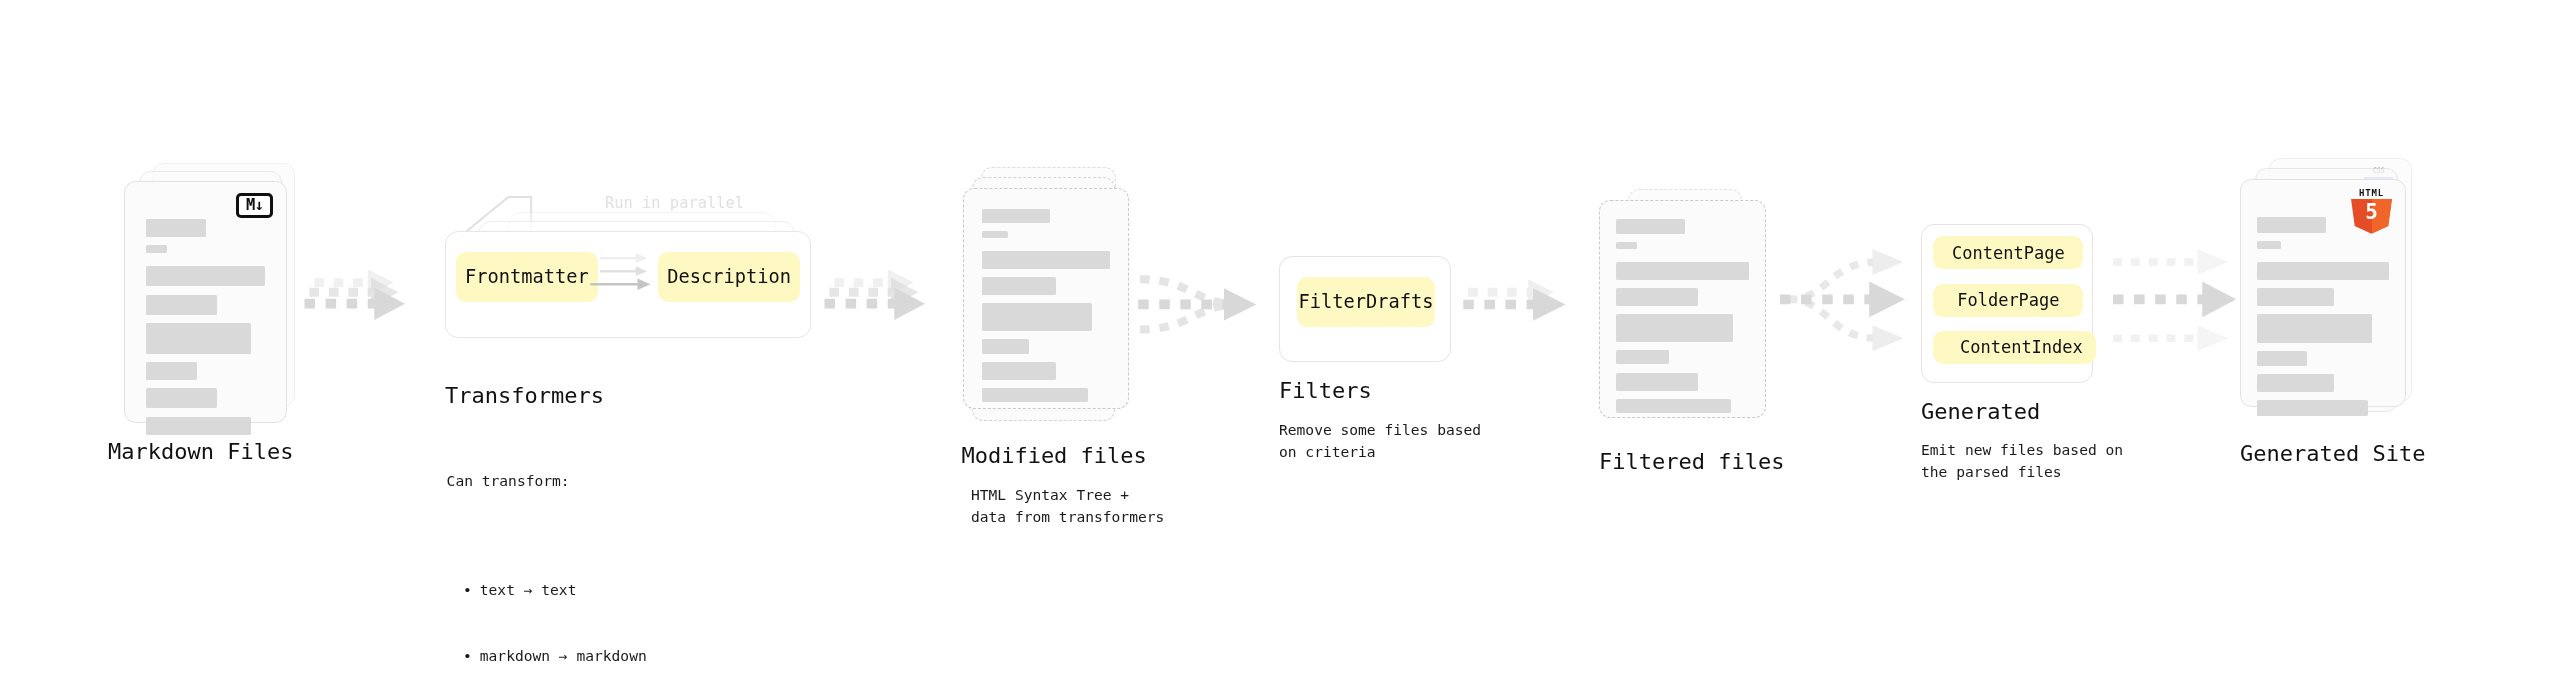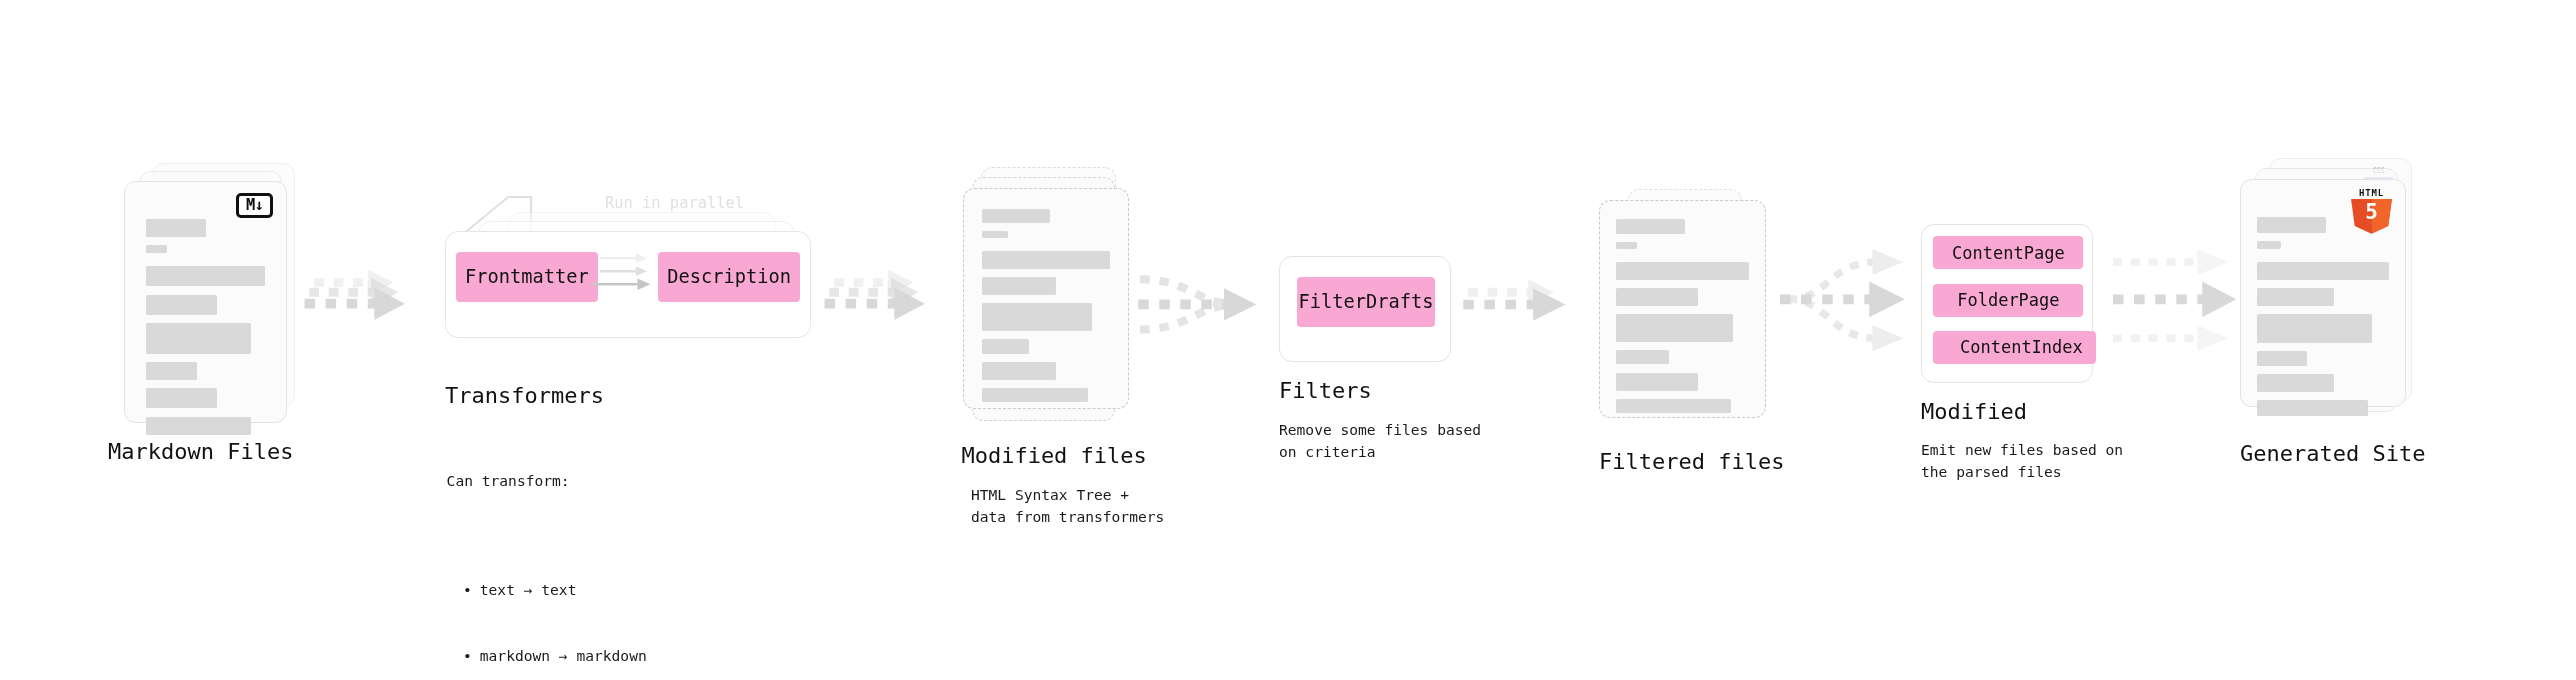--- a/index.html
+++ b/index.html
@@ -56,21 +56,21 @@
   }
   .css3{
     position:absolute;width:29px;height:9.8px;
     font-size:7.3px;font-weight:bold;color:#111;text-align:center;
     border-bottom:3.3px solid #264de4;line-height:7.3px;letter-spacing:-0.4px;
   }
   .jsbadge{position:absolute;width:37px;height:18px;background:#f7df1e;}
 
   
   .pill{
-    background:#f9a8d4;border-radius:4px;
+    background:#fef9c3;border-radius:10px;
     display:flex;align-items:center;justify-content:center;
     font-size:18.7px;color:#111;white-space:nowrap;
   }
   .panel{
     position:absolute;border:1.6px solid #e4e4e4;border-radius:13px;
     background:#ffffff;box-sizing:border-box;
   }
 
   
   .tf-card{
@@ -277,21 +277,21 @@
     <line x1="0" y1="68" x2="118" y2="68" stroke="#d8d8d8" stroke-width="12" stroke-dasharray="13 13"></line>
     <polygon points="110,46 154,68 110,90" fill="#d8d8d8"></polygon>
   </svg>
 
   <div class="node" style="left:1921px;top:224px;">
     <div class="panel" style="left:0;top:0;width:172px;height:159px;">
       <div class="pill" style="position:absolute;left:11.4px;top:11.4px;width:150px;height:32.5px;font-size:17px;">ContentPage</div>
       <div class="pill" style="position:absolute;left:11.4px;top:59px;width:150px;height:32.5px;font-size:17px;">FolderPage</div>
       <div class="pill" style="position:absolute;left:11.4px;top:106px;width:150px;height:32.5px;font-size:17px;padding-left:13px;">ContentIndex</div>
     </div>
-    <div class="title" style="left:0px;top:175px;">Modified</div>
+    <div class="title" style="left:0px;top:175px;">Generated</div>
     <div class="sub" style="left:0px;top:215px;">Emit new files based on
 the parsed files</div>
   </div>
 
   <svg class="node" style="left:2113px;top:244px;" width="146" height="122" viewBox="0 0 180 150">
     <g opacity=".55">
       <line x1="0" y1="22" x2="110" y2="22" stroke="#e6e6e6" stroke-width="9" stroke-dasharray="11 11"></line>
       <polygon points="104,6 142,22 104,38" fill="#ededed"></polygon>
     </g>
     <g opacity=".55">

